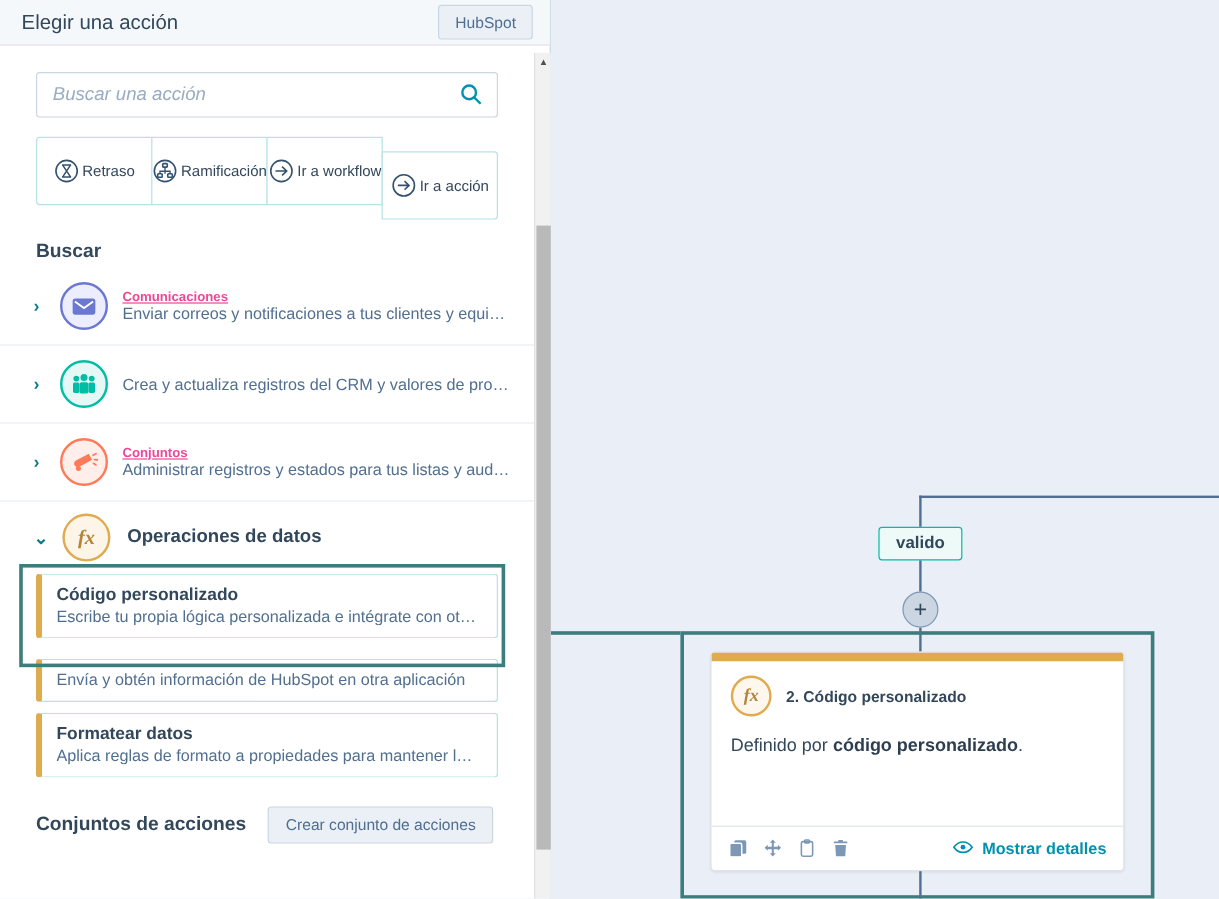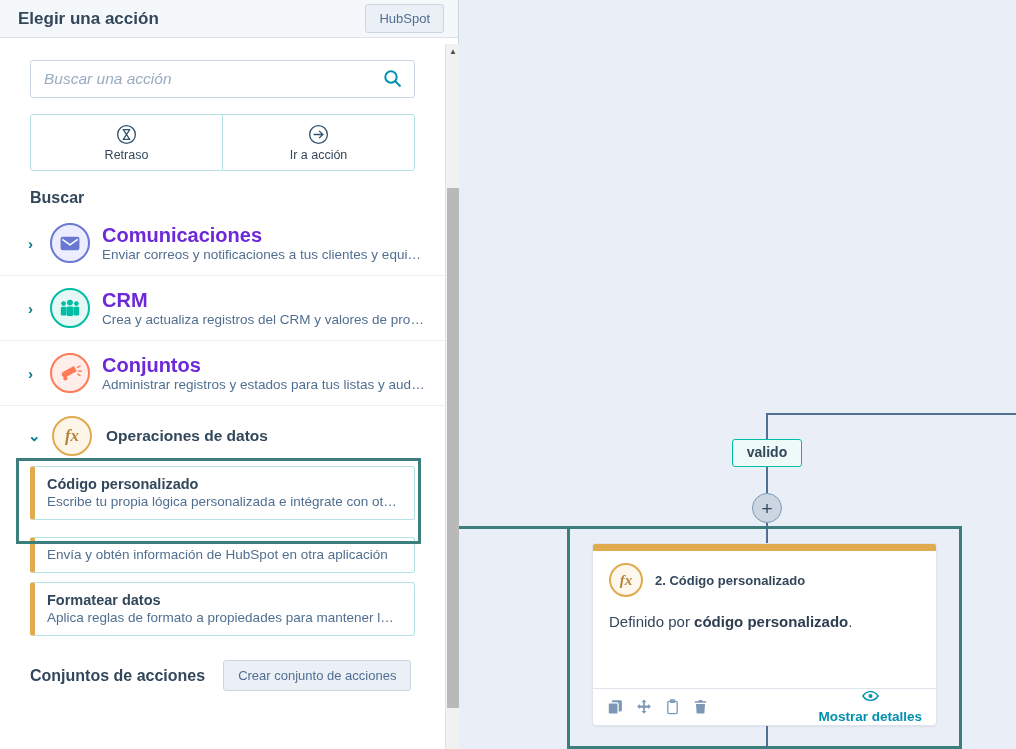--- a/index.html
+++ b/index.html
@@ -40,40 +40,40 @@
   .wf-body{padding:4px 16px 10px 16px;font-size:14.5px;line-height:1.45;color:#33475b;}
   .wf-body b{font-weight:bold;color:#2d3e50;}
   .wf-foot{
     border-top:1px solid #dfe3eb;height:36px;
     display:flex;align-items:center;padding:0 14px;gap:13px;
   }
   .wf-foot .spacer{flex:1;}
   .ico{color:#7c98b6;display:inline-flex;align-items:center;}
   .show-det{
     color:#0091ae;font-size:13.5px;font-weight:bold;
-    display:flex;align-items:center;gap:7px;white-space:nowrap;flex-direction:column;
+    display:flex;align-items:flex-start;gap:7px;white-space:nowrap;
   }
   .branch-label{
     position:absolute;background:#eefaf8;border:1.5px solid #00bda5;
     border-radius:3px;padding:4px 12px;font-size:14px;font-weight:bold;
     color:#33475b;box-sizing:border-box;
   }
   .hl-box{position:absolute;border:3px solid #3c7d7d;box-sizing:border-box;}
   .teal-rule{position:absolute;height:3px;background:#3c7d7d;}
 
   
   #panel{
     position:absolute;left:0;top:0;width:459px;height:749px;
     background:#fff;box-sizing:border-box;border-right:1px solid #cbd6e2;
   }
   #panel-head{
     height:38px;background:#f5f8fa;border-bottom:1px solid #dfe3eb;
     display:flex;align-items:center;padding:0 14px 0 18px;box-sizing:border-box;
   }
-  #panel-title{font-size:17px;font-weight:bold;color:#33475b;flex:1;}
+  #panel-title{font-size:17px;font-weight:normal;color:#33475b;flex:1;}
   .cancel-btn{
     background:#eaf0f6;border:1px solid #cbd6e2;border-radius:3px;
     color:#506e91;font-size:13px;padding:6px 13px;cursor:pointer;
     font-family:inherit;
   }
   #panel-scroll{
     position:absolute;top:38px;left:0;width:445px;height:711px;
     overflow:hidden;box-sizing:border-box;
   }
   
@@ -94,41 +94,41 @@
     border-radius:3px;padding:0 40px 0 13px;font-size:15.5px;color:#33475b;
     font-family:inherit;background:#fff;font-style:italic;
   }
   .search-input::placeholder{color:#99acc2;}
   .search-icon{
     position:absolute;right:13px;top:9px;color:#0091ae;
   }
   .quick-row{display:flex;margin:16px 30px 0 30px;}
   .quick-btn{
     flex:1;height:57px;border:1px solid #b5e2e4;background:#fff;
-    display:flex;flex-direction:column;align-items:center;justify-content:center;
+    display:flex;align-items:center;justify-content:center;
     gap:3px;cursor:pointer;box-sizing:border-box;margin-left:-1px;
   }
   .quick-btn:first-child{margin-left:0;border-radius:3px 0 0 3px;}
-  .quick-btn:last-child{border-radius:0 3px 3px 0;}
+  .quick-btn:last-child{border-radius:0 3px 3px 0;margin-top:12px;}
   .quick-btn .lbl{font-size:12.5px;color:#33475b;white-space:nowrap;}
   .quick-btn .qi{color:#33526e;display:flex;}
   .sec-title{
     font-size:16px;font-weight:bold;color:#33475b;margin:18px 0 4px 30px;
   }
   .cat-row{
     display:flex;align-items:center;gap:12px;padding:12px 20px 12px 28px;
     border-bottom:1px solid #eaeff4;cursor:pointer;box-sizing:border-box;
   }
   .chev{color:#0e7c86;font-size:15px;font-weight:bold;width:10px;flex:0 0 auto;}
   .cat-ic{
     width:40px;height:40px;border-radius:50%;flex:0 0 auto;
     display:flex;align-items:center;justify-content:center;box-sizing:border-box;
   }
   .cat-txt{min-width:0;}
-  .cat-name{font-size:20px;font-weight:bold;color:#6d28d9;}
+  .cat-name{font-size:11px;font-weight:bold;color:#ec4899;text-decoration:underline;}
   .cat-desc{font-size:13.5px;color:#516f90;white-space:nowrap;overflow:hidden;text-overflow:ellipsis;}
   .ops-row{display:flex;align-items:center;gap:14px;padding:10px 20px 10px 28px;}
   .ops-name{font-size:15.5px;font-weight:bold;color:#33475b;}
   .act-card{
     margin:0 30px 9px 30px;border:1px solid #b5e2e4;border-radius:3px;
     border-left:5px solid #e0aa4e;background:#fff;padding:9px 14px 10px 12px;
     cursor:pointer;box-sizing:border-box;
   }
   .act-name{font-size:14.5px;font-weight:bold;color:#33475b;margin-bottom:2px;}
   .act-desc{font-size:13.5px;color:#516f90;white-space:nowrap;overflow:hidden;text-overflow:ellipsis;}
@@ -223,20 +223,41 @@
 
     <div class="quick-row">
       <div class="quick-btn">
         <span class="qi">
           <svg width="21" height="21" viewBox="0 0 22 22" fill="none" stroke="currentColor" stroke-width="1.4">
               <circle cx="11" cy="11" r="9.3"></circle>
               <path d="M7 5.8h8M7 16.2h8M7.6 5.8l6.8 10.4M14.4 5.8L7.6 16.2" stroke-width="1.3"></path>
             </svg>
         </span>
         <span class="lbl">Retraso</span>
+      </div>
+      <div class="quick-btn">
+        <span class="qi">
+          <svg width="21" height="21" viewBox="0 0 22 22" fill="none" stroke="currentColor" stroke-width="1.4">
+            <circle cx="11" cy="11" r="9.3"></circle>
+            <rect x="9" y="4.6" width="4" height="3" rx="0.7"></rect>
+            <rect x="4.6" y="13.4" width="4" height="3" rx="0.7"></rect>
+            <rect x="13.4" y="13.4" width="4" height="3" rx="0.7"></rect>
+            <path d="M11 7.6v2.2M6.6 13.4v-2.2h8.8v2.2M11 9.8v3.6" stroke-width="1.2"></path>
+          </svg>
+        </span>
+        <span class="lbl">Ramificación</span>
+      </div>
+      <div class="quick-btn">
+        <span class="qi">
+          <svg width="21" height="21" viewBox="0 0 22 22" fill="none" stroke="currentColor" stroke-width="1.4">
+              <circle cx="11" cy="11" r="9.3"></circle>
+              <path d="M5.8 11h10M11.6 7.2l4 3.8-4 3.8"></path>
+            </svg>
+        </span>
+        <span class="lbl">Ir a workflow</span>
       </div>
       <div class="quick-btn">
         <span class="qi">
           <svg width="21" height="21" viewBox="0 0 22 22" fill="none" stroke="currentColor" stroke-width="1.4">
               <circle cx="11" cy="11" r="9.3"></circle>
               <path d="M5.8 11h10M11.6 7.2l4 3.8-4 3.8"></path>
             </svg>
         </span>
         <span class="lbl">Ir a acción</span>
       </div>
@@ -264,21 +285,20 @@
         <svg width="22" height="18" viewBox="0 0 24 19" fill="#00bda5">
             <circle cx="5" cy="4.6" r="2.6"></circle>
             <rect x="2" y="8.2" width="6" height="9.4" rx="1.4"></rect>
             <circle cx="19" cy="4.6" r="2.6"></circle>
             <rect x="16" y="8.2" width="6" height="9.4" rx="1.4"></rect>
             <circle cx="12" cy="3.6" r="3.2"></circle>
             <rect x="8.2" y="7.8" width="7.6" height="10.4" rx="1.5"></rect>
           </svg>
       </span>
       <span class="cat-txt">
-        <span class="cat-name" style="display:block">CRM</span>
         <span class="cat-desc" style="display:block">Crea y actualiza registros del CRM y valores de propi...</span>
       </span>
     </div>
 
     <div class="cat-row">
       <span class="chev">›</span>
       <span class="cat-ic" style="background:#ffeee9;border:2px solid #ff7a59;">
         <svg width="23" height="19" viewBox="0 0 24 20" fill="#ff7a59">
             <path d="M15.6 2.2L4.4 8.2c-1.5.8-2 2.7-1.2 4.2.8 1.5 2.7 2 4.2 1.2l11.2-6z"></path>
             <circle cx="6.6" cy="15.2" r="2.2"></circle>

